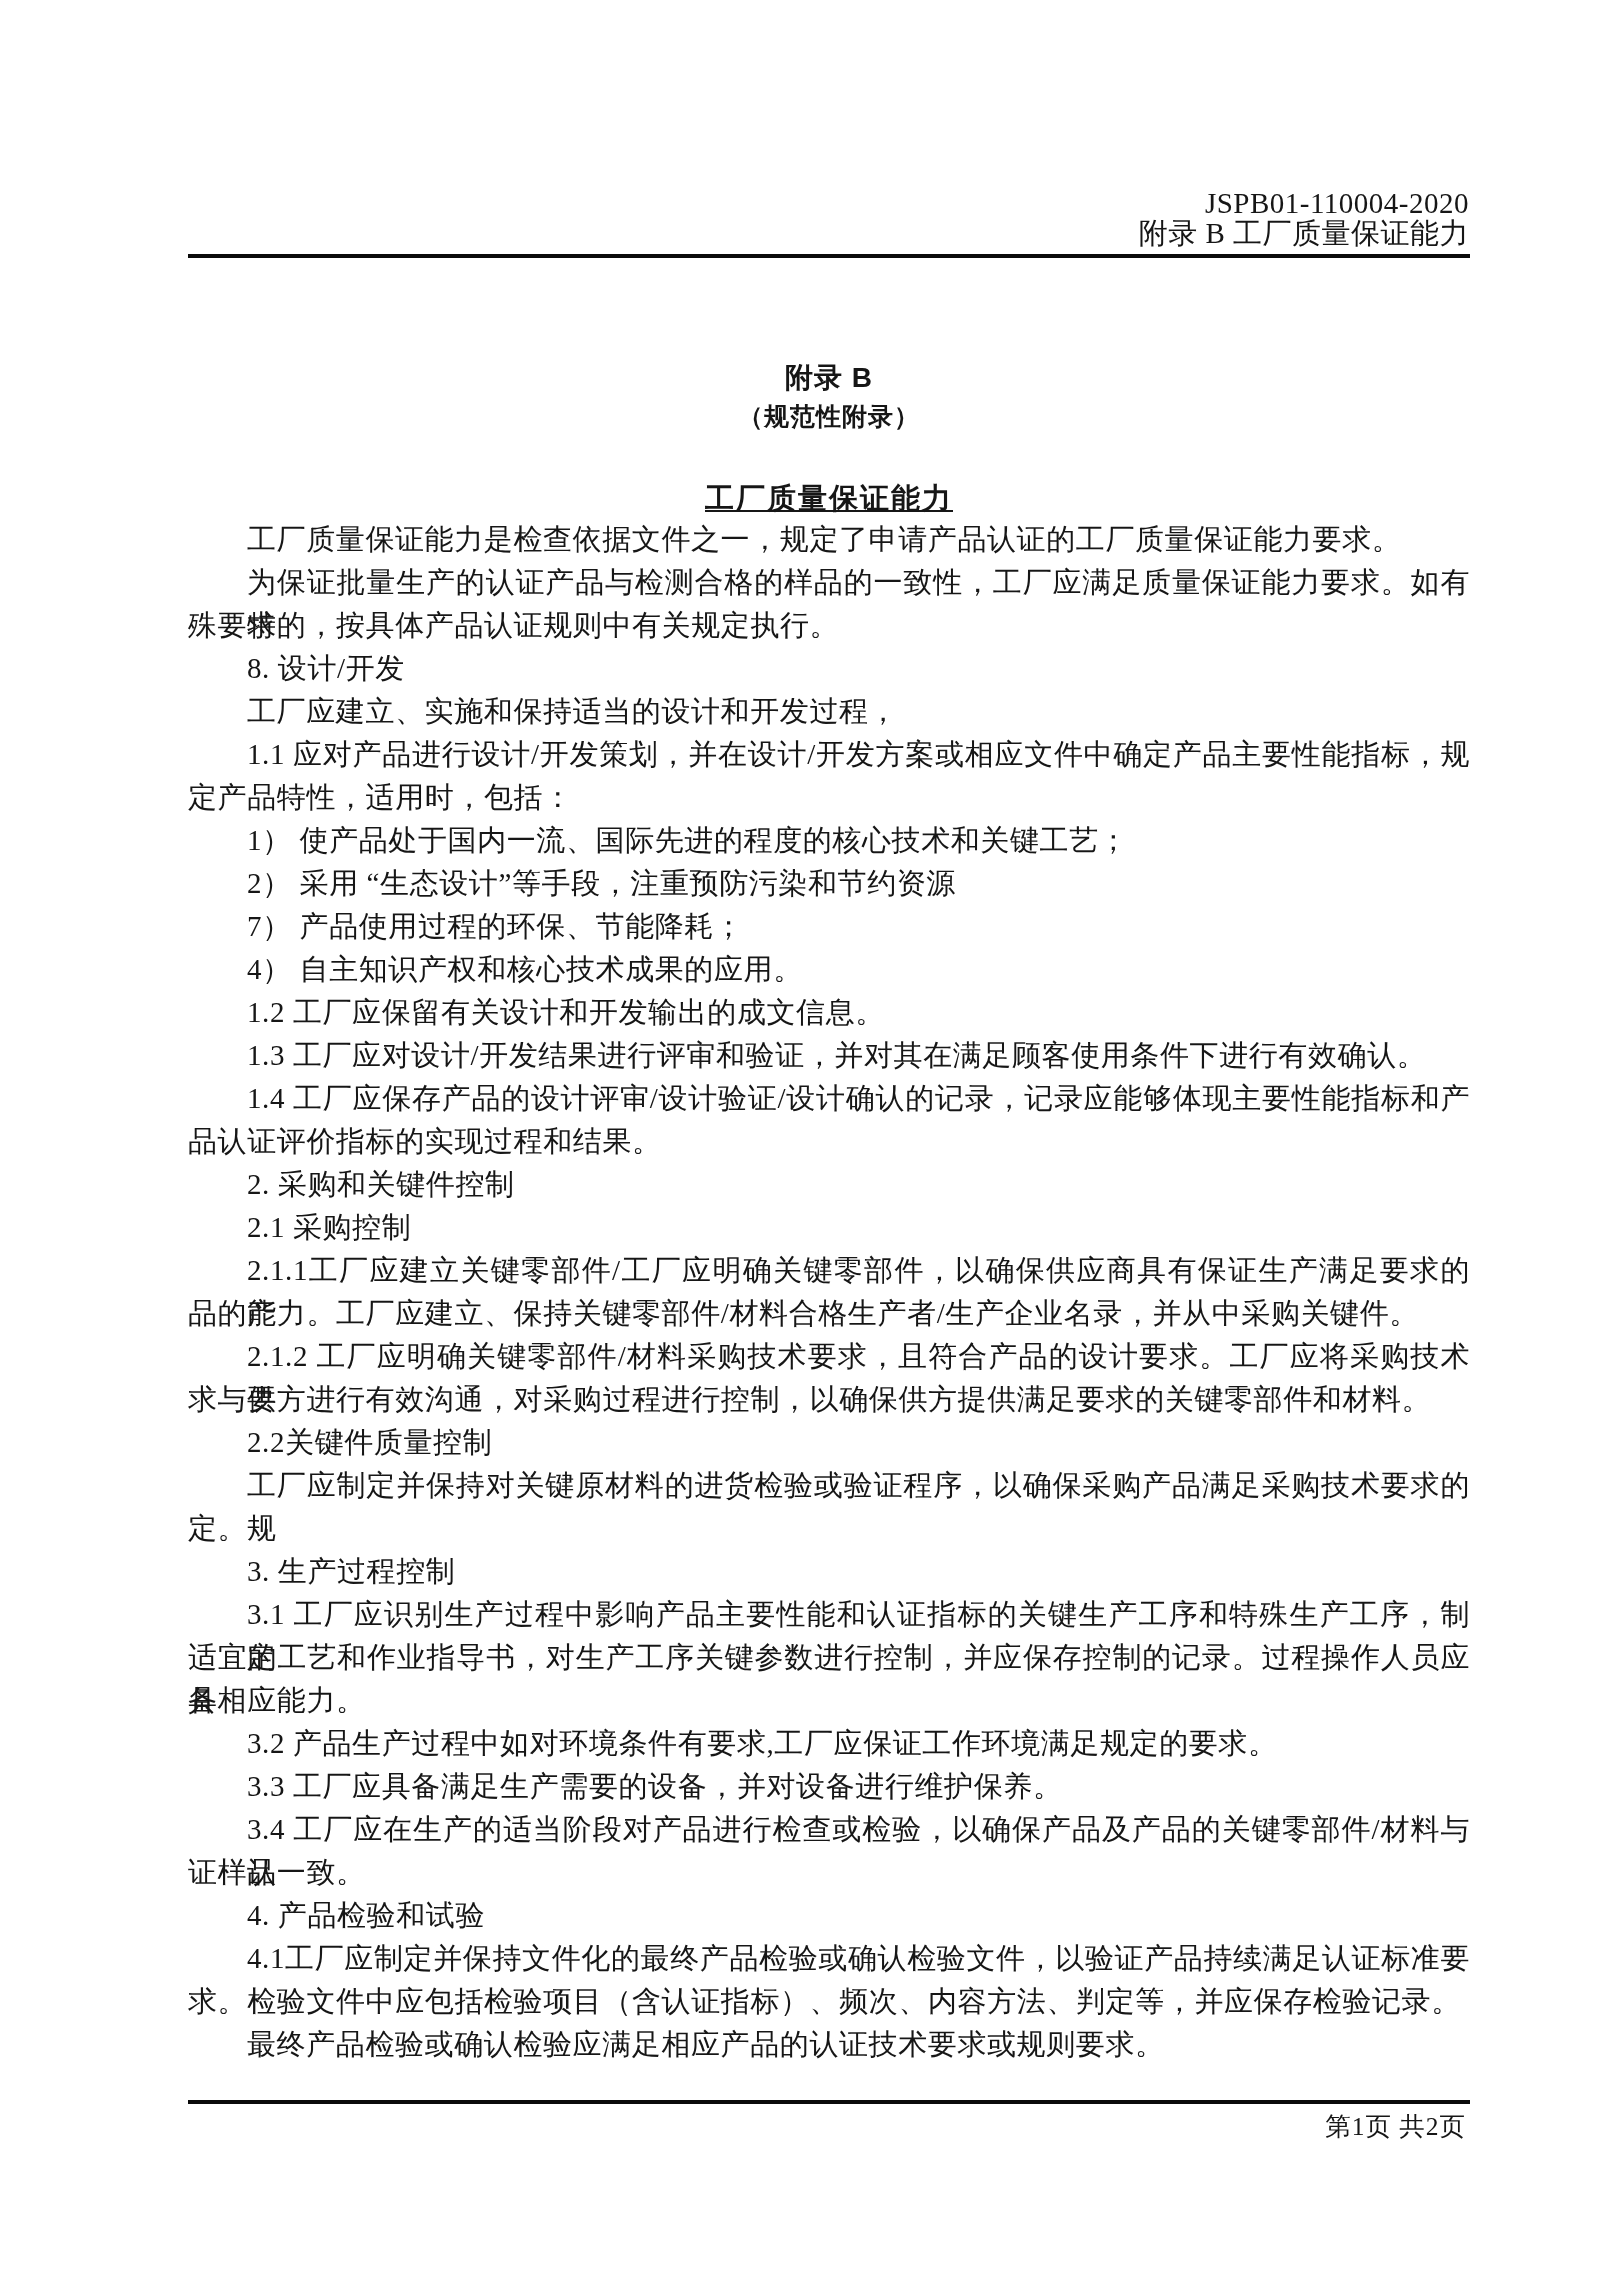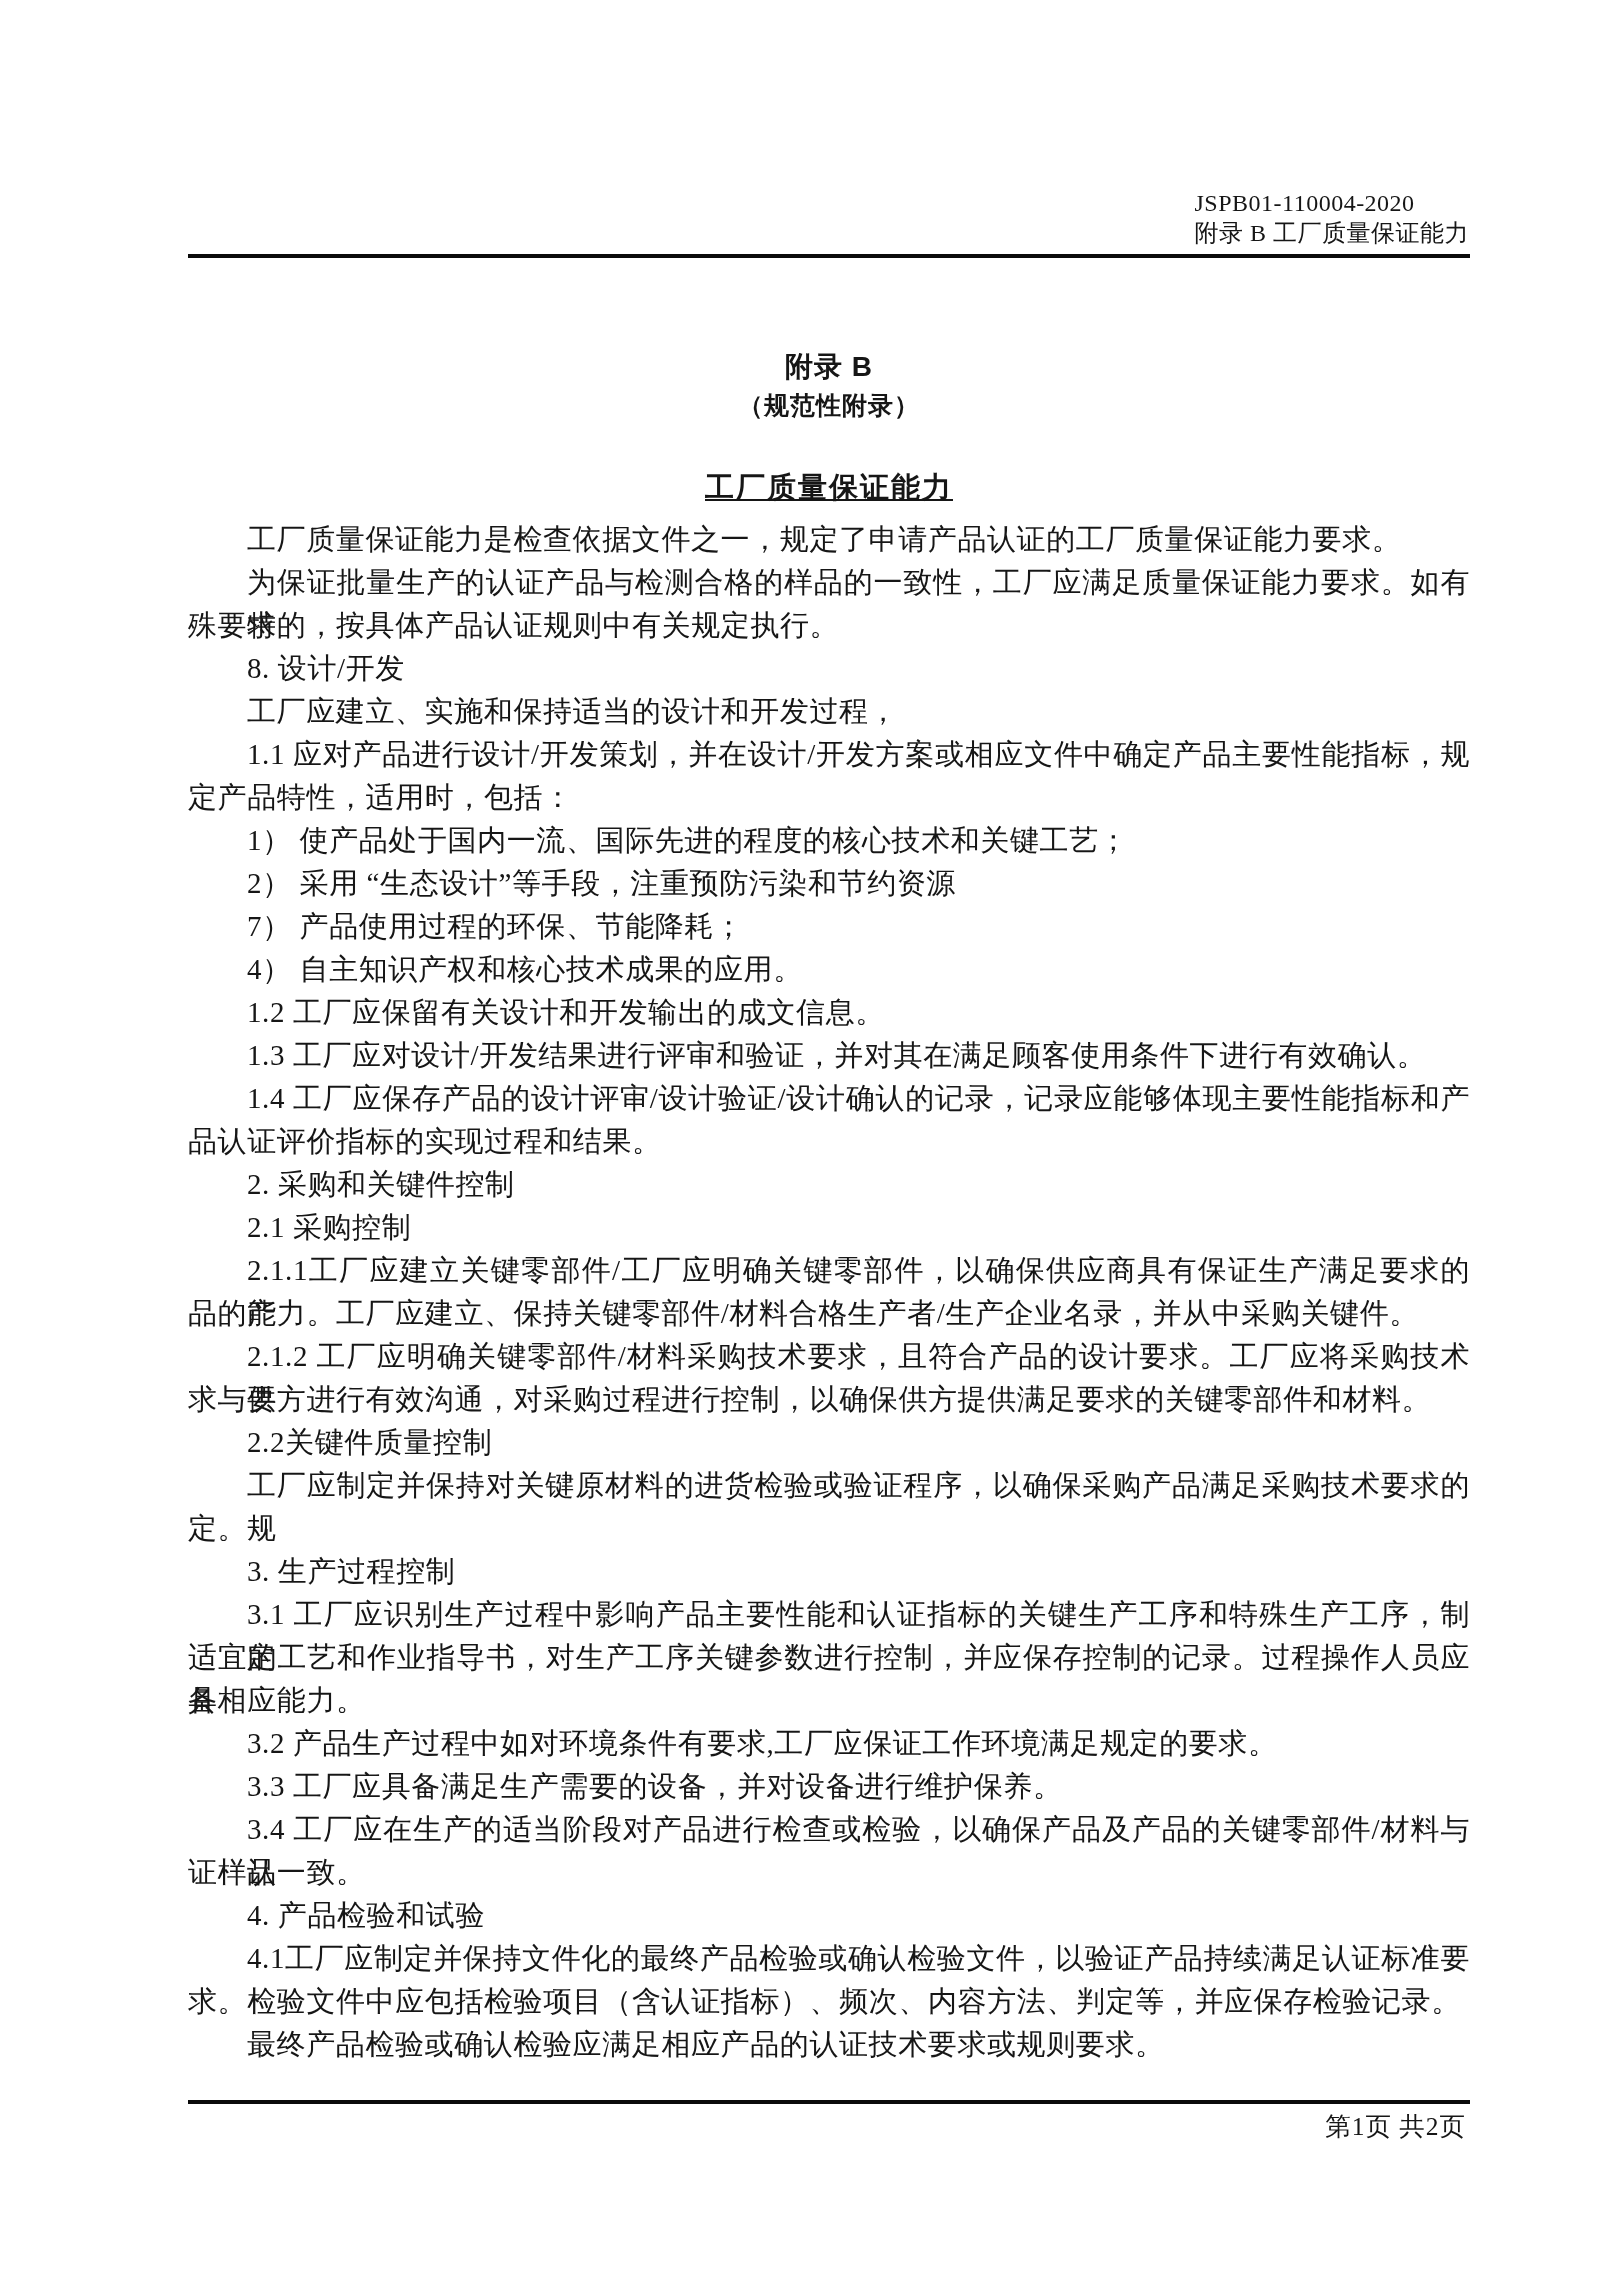--- a/index.html
+++ b/index.html
@@ -15,21 +15,22 @@
     overflow: hidden;
     font-family: "Liberation Serif", "DejaVu Serif", serif;
     color: #161616;
   }
 
   
   .header-block {
     position: absolute;
     top: 188px;
     right: 152px;
-    font-size: 24px;
+    text-align: right;
+    font-size: 29px;
     line-height: 30px;
     letter-spacing: 0.5px;
     white-space: nowrap;
   }
   .rule {
     position: absolute;
     left: 188px;
     width: 1282px;
     height: 3.9px;
     background: #0a0a0a;
@@ -39,20 +40,21 @@
 
   
   .h-center {
     position: absolute;
     left: 188px;
     width: 1282px;
     text-align: center;
     font-family: "Liberation Sans", "DejaVu Sans", sans-serif;
     font-weight: bold;
     white-space: nowrap;
+    margin-top: 11px;
   }
   .h-appendix { top: 348px; font-size: 28px; letter-spacing: 1px; }
   .h-note     { top: 389px; font-size: 25px; letter-spacing: 1px; }
   .h-title    { top: 468px; font-size: 29px; letter-spacing: 2px; text-decoration: underline; }
 
   
   .body-col {
     position: absolute;
     left: 188px;
     top: 518px;

